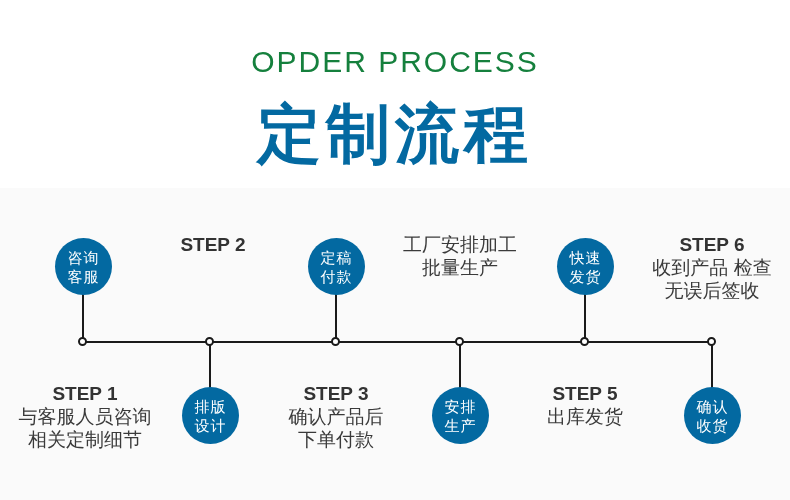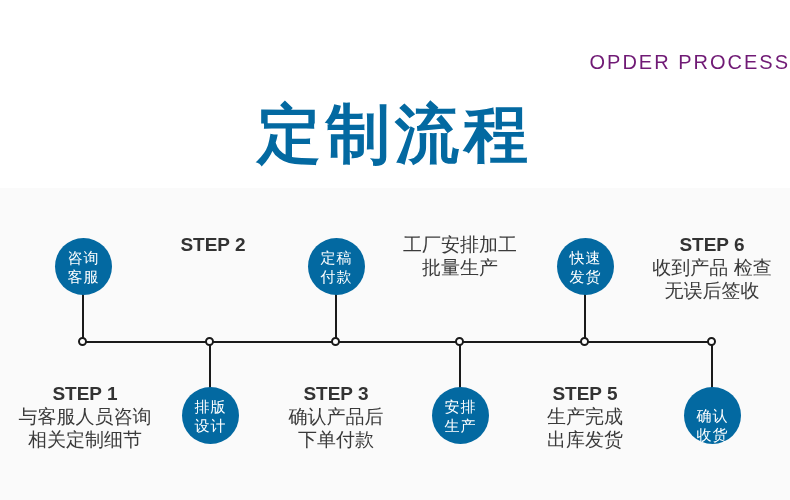--- a/index.html
+++ b/index.html
@@ -18,25 +18,25 @@
   .lower-bg {
     position: absolute;
     left: 0; top: 188px;
     width: 790px; height: 312px;
     background: #fafafa;
   }
   .subtitle {
     position: absolute;
     left: 0; top: 49px;
     width: 790px;
-    text-align: right;
-    font-size: 20px;
+    text-align: center;
+    font-size: 30px;
     line-height: 26px;
     letter-spacing: 2px;
-    color: #701a75;
+    color: #15803d;
   }
   .title {
     position: absolute;
     left: 0; top: 98px;
     width: 790px;
     margin: 0;
     text-align: center;
     font-size: 64px;
     line-height: 72px;
     font-weight: 700;
@@ -108,21 +108,21 @@
   .s4 .badge { left: 432px; top: 387px; }
   .s4 .connector { left: 459px; top: 342px; height: 46px; }
   .s4 .dot { left: 455px; }
   .s4 .desc { left: 365px; top: 233px; }
   
   .s5 .badge { left: 557px; top: 238px; }
   .s5 .connector { left: 584px; top: 294px; height: 48px; }
   .s5 .dot { left: 580px; }
   .s5 .desc { left: 490px; top: 382px; }
   
-  .s6 .badge { left: 684px; top: 387px; justify-content: flex-end; }
+  .s6 .badge { left: 684px; top: 387px; }
   .s6 .connector { left: 711px; top: 342px; height: 46px; }
   .s6 .dot { left: 707px; }
   .s6 .desc { left: 617px; top: 233px; }
 </style>
 </head>
 <body>
 
 <div class="stage">
   <div class="lower-bg"></div>
 
@@ -187,21 +187,20 @@
 
     <div class="step s5">
       <div class="badge">
         <span>快速</span>
         <span>发货</span>
       </div>
       <div class="connector"></div>
       <div class="dot"></div>
       <div class="desc">
         <div class="step-label">STEP 5</div>
-        <div class="desc-line">生产完成</div>
         <div class="desc-line">出库发货</div>
       </div>
     </div>
 
     <div class="step s6">
       <div class="badge">
         <span>确认</span>
         <span>收货</span>
       </div>
       <div class="connector"></div>

